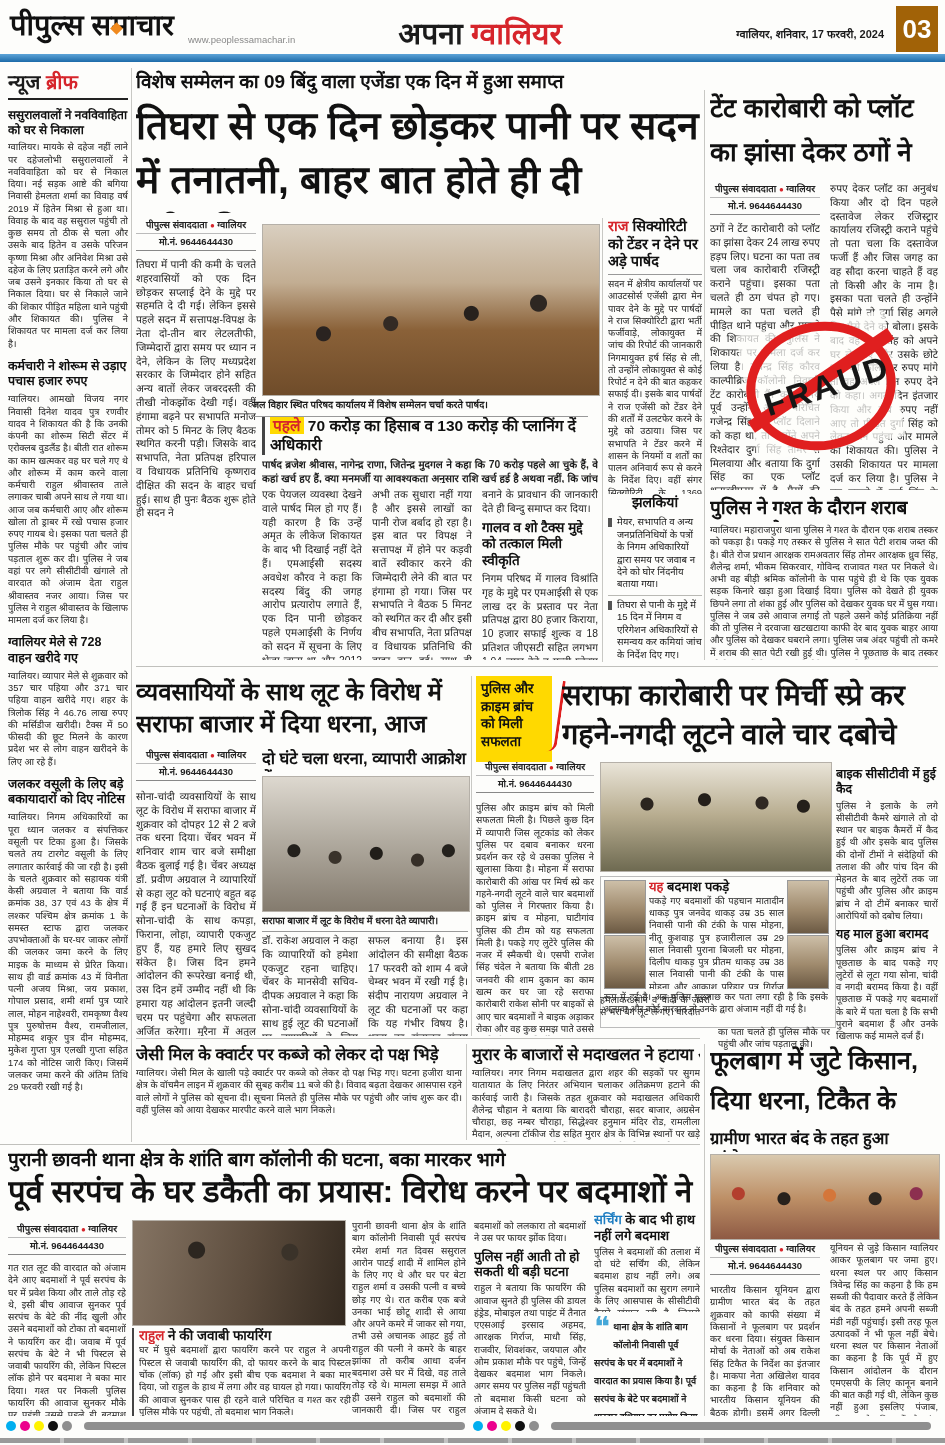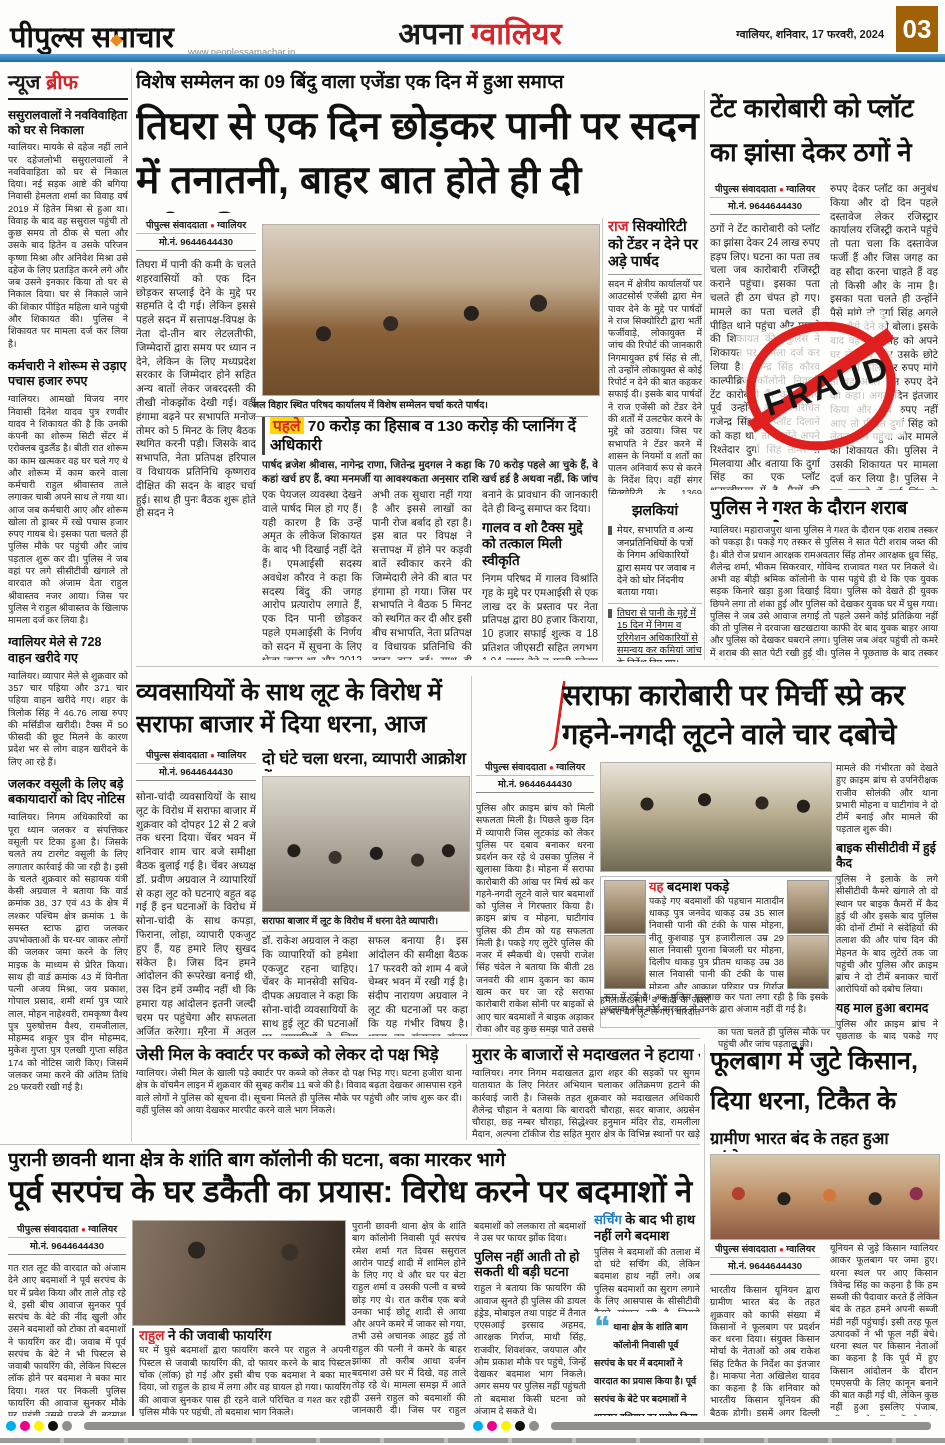--- a/index.html
+++ b/index.html
@@ -13,21 +13,21 @@
   .blue{color:#1f7ec2;}
   .byline{font-size:9.5px;text-align:center;font-weight:bold;color:#222;border-bottom:1px solid #888;padding-bottom:2px;overflow:hidden;}
   .byline .b2{font-weight:bold;border-top:1px solid #bbb;margin-top:2px;padding-top:1px;}
   .reddot{color:#d6252b;font-size:8px;}
   .photo{overflow:hidden;border:1px solid #b5b0a8;}
   .cap{font-size:9.6px;font-weight:bold;border-bottom:1px solid #999;padding:2px 0;overflow:hidden;}
   .vrule{width:1px;background:#c8c8c4;}
   .hrule{height:1px;background:#c0c0bc;}
   .jh-item{font-size:9.6px;line-height:1.3;border-bottom:1px solid #b9b9b4;padding:3px 0 4px 9px;position:relative;text-align:left;}
   .jh-item:before{content:"";position:absolute;left:0;top:5px;width:4px;height:9px;background:#555;}
-  .jh-item:last-child{border-bottom:none;text-decoration:underline;}
+  .jh-item:last-child{border-bottom:none;}
   .ybox{background:#ffd900;font-weight:bold;font-size:13.5px;line-height:1.3;padding:4px 5px;color:#111;overflow:hidden;}
   .hl-tag{background:#ffd900;color:#d6252b;padding:0 3px;}
   
   .ph-council{background:
     radial-gradient(14px 14px at 18% 64%,#2a2320 0 7px,transparent 8px),
     radial-gradient(14px 14px at 38% 58%,#332a24 0 7px,transparent 8px),
     radial-gradient(14px 14px at 62% 52%,#27211d 0 7px,transparent 8px),
     radial-gradient(16px 16px at 82% 46%,#2e2722 0 8px,transparent 9px),
     linear-gradient(180deg,#d9cfc0 0%,#c2ad92 30%,#96腐6a44 55%,#8a6138 56%,#6f4c2a 100%);}
   .ph-council{background:
@@ -66,21 +66,21 @@
   .fraud-txt{position:absolute;top:46px;left:16px;font-size:33px;font-weight:bold;letter-spacing:3px;color:#161616;transform:rotate(-8deg);}
   .regdot{width:10px;height:10px;border-radius:50%;display:inline-block;margin-right:4px;}
   .regbar{height:8px;background:#8f8f8f;border-radius:4px;flex:1;margin:0 8px;}
   .quote-mark{float:left;font-size:30px;line-height:22px;color:#45a7d8;margin-right:3px;font-family:"DejaVu Serif",serif;}
 </style>
 </head>
 <body>
 
 <div id="page">
 
-  <div class="abs" style="left:10px;top:20px;width:300px;height:44px;">
+  <div class="abs" style="left:10px;top:8px;width:300px;height:44px;">
     <span class="hd" style="font-size:29px;">पीपुल्स समाचार</span>
     <span class="abs" style="left:178px;top:26px;font-size:9.5px;color:#8a8a8a;">www.peoplessamachar.in</span>
     <span class="abs" style="left:102px;top:16px;width:9px;height:9px;background:#f08a1e;transform:rotate(45deg);"></span>
   </div>
   <div class="abs" style="left:330px;top:12px;width:300px;height:38px;text-align:center;font-size:30px;font-weight:bold;">
     <span>अपना</span>
     <span class="red">ग्वालियर</span>
   </div>
   <div class="abs" style="left:640px;top:26px;width:244px;text-align:right;font-size:11px;font-weight:bold;">ग्वालियर, शनिवार, 17 फरवरी, 2024</div>
   <div class="abs" style="left:896px;top:6px;width:42px;height:46px;background:#a16207;color:#fff;font-size:26px;font-weight:bold;text-align:center;line-height:46px;">03</div>
@@ -134,21 +134,21 @@
     <div class="hd" style="font-size:13.5px;margin:4px 0 3px;">गालव व शो टैक्स मुद्दे को तत्काल मिली स्वीकृति</div>
     <div class="bodytxt">निगम परिषद में गालव विश्रांति गृह के मुद्दे पर एमआईसी से एक लाख दर के प्रस्ताव पर नेता प्रतिपक्ष द्वारा 80 हजार किराया, 10 हजार सफाई शुल्क व 18 प्रतिशत जीएसटी सहित लगभग 1.04 लाख देने व मल्टी प्लेक्स व साधारण सिनेमा से प्रत्येक शो की दर 200 व 100 रुपए करने के प्रास प्रस्ताव को सदन ने बिना बहस के ही सहमति दे दी।</div>
   </div>
 
   <div class="abs vrule" style="left:602px;top:218px;height:444px;"></div>
   <div class="abs" style="left:608px;top:218px;width:94px;height:444px;overflow:hidden;">
     <div class="hd" style="font-size:14.5px;border-bottom:1px solid #999;padding-bottom:3px;">
       <span class="red">राज</span><span> सिक्योरिटी को टेंडर न देने पर अड़े पार्षद</span>
     </div>
     <div class="bodytxt small" style="margin-top:3px;height:216px;">सदन में क्षेत्रीय कार्यालयों पर आउटसोर्स एजेंसी द्वारा मेन पावर देने के मुद्दे पर पार्षदों ने राज सिक्योरिटी द्वारा भर्ती फर्जीवाड़े, लोकायुक्त में जांच की रिपोर्ट की जानकारी निगमायुक्त हर्ष सिंह से ली, तो उन्होंने लोकायुक्त से कोई रिपोर्ट न देने की बात कहकर सफाई दी। इसके बाद पार्षदों ने राज एजेंसी को टेंडर देने की शर्तों में उलटफेर करने के मुद्दे को उठाया। जिस पर सभापति ने टेंडर करने में शासन के नियमों व शर्तों का पालन अनिवार्य रूप से करने के निर्देश दिए। वहीं संगर सिक्योरिटी के 1369 कर्मचारियों के पूरक अवधि दो वर्ष बढ़ाने के प्रस्ताव को भी स्वीकृति दी गई।</div>
-    <div class="hd" style="font-size:14px;text-align:center;margin:8px 0 2px;">झलकियां</div>
+    <div class="hd" style="font-size:14px;text-align:center;margin:0 0 2px;">झलकियां</div>
     <div class="jh-item">मेयर, सभापति व अन्य जनप्रतिनिधियों के पत्रों के निगम अधिकारियों द्वारा समय पर जवाब न देने को घोर निंदनीय बताया गया।</div>
     <div class="jh-item">तिघरा से पानी के मुद्दे में 15 दिन में निगम व एरिगेशन अधिकारियों से समन्वय कर कमियां जांच के निर्देश दिए गए।</div>
 
   </div>
 
   <div class="abs vrule" style="left:704px;top:90px;height:570px;"></div>
   <div class="abs hd" style="left:710px;top:86px;width:228px;height:92px;font-size:26px;line-height:1.7;">टेंट कारोबारी को प्लॉट का झांसा देकर ठगों ने हड़पे 24 लाख रुपए</div>
   <div class="abs byline" style="left:710px;top:182px;width:110px;">
     <div><span>पीपुल्स संवाददाता</span> <span class="reddot">●</span> <span>ग्वालियर</span></div>
     <div class="b2">मो.नं. 9644644430</div>
@@ -172,32 +172,32 @@
     <div class="b2">मो.नं. 9644644430</div>
   </div>
   <div class="abs bodytxt" style="left:136px;top:790px;width:120px;height:246px;">सोना-चांदी व्यवसायियों के साथ लूट के विरोध में सराफा बाजार में शुक्रवार को दोपहर 12 से 2 बजे तक धरना दिया। चेंबर भवन में शनिवार शाम चार बजे समीक्षा बैठक बुलाई गई है। चेंबर अध्यक्ष डॉ. प्रवीण अग्रवाल ने व्यापारियों से कहा लूट को घटनाएं बहुत बढ़ गई हैं इन घटनाओं के विरोध में सोना-चांदी के साथ कपड़ा, फिराना, लोहा, व्यापारी एकजुट हुए हैं, यह हमारे लिए सुखद संकेत है। जिस दिन हमने आंदोलन की रूपरेखा बनाई थी, उस दिन हमें उम्मीद नहीं थी कि हमारा यह आंदोलन इतनी जल्दी चरम पर पहुंचेगा और सफलता अर्जित करेगा। मुरैना में अतुल गुप्ता के यहां हुई लूट का पूरा माल बरामद हो चुका है और आरोपी भी पकड़े जा चुके हैं। मोहना में हुई 12 लाख की लूट भी ट्रेस हो चुकी है।</div>
   <div class="abs hd" style="left:262px;top:748px;width:206px;height:24px;font-size:16.5px;">दो घंटे चला धरना, व्यापारी आक्रोश में</div>
   <div class="abs photo ph-dharna" style="left:262px;top:776px;width:206px;height:134px;"></div>
   <div class="abs cap" style="left:262px;top:912px;width:206px;height:15px;">सराफा बाजार में लूट के विरोध में धरना देते व्यापारी।</div>
   <div class="abs bodytxt" style="left:262px;top:934px;width:96px;height:102px;">डॉ. राकेश अग्रवाल ने कहा कि व्यापारियों को हमेशा एकजुट रहना चाहिए। चेंबर के मानसेवी सचिव-दीपक अग्रवाल ने कहा कि सोना-चांदी व्यवसायियों के साथ हुई लूट की घटनाओं पर व्यापारियों ने जिस प्रकार एकजुटता दिखाते हुए धरना-प्रदर्शन को</div>
   <div class="abs bodytxt" style="left:368px;top:934px;width:100px;height:102px;">सफल बनाया है। इस आंदोलन की समीक्षा बैठक 17 फरवरी को शाम 4 बजे चेम्बर भवन में रखी गई है। संदीप नारायण अग्रवाल ने लूट की घटनाओं पर कहा कि यह गंभीर विषय है। धरना का संचालन संजय जैन एवं आभार प्रदर्शन एम.गोल्डम ने किया।</div>
 
   <div class="abs vrule" style="left:471px;top:676px;height:360px;"></div>
+  <div class="abs ybox" style="left:476px;top:676px;width:66px;height:78px;">पुलिस और क्राइम ब्रांच को मिली सफलता</div>
   <div class="abs byline" style="left:476px;top:760px;width:118px;">
     <div><span>पीपुल्स संवाददाता</span> <span class="reddot">●</span> <span>ग्वालियर</span></div>
     <div class="b2">मो.नं. 9644644430</div>
   </div>
   <div class="abs bodytxt small" style="left:476px;top:802px;width:118px;height:234px;">पुलिस और क्राइम ब्रांच को मिली सफलता मिली है। पिछले कुछ दिन में व्यापारी जिस लूटकांड को लेकर पुलिस पर दबाव बनाकर धरना प्रदर्शन कर रहे थे उसका पुलिस ने खुलासा किया है। मोहना में सराफा कारोबारी की आंख पर मिर्च स्प्रे कर गहने-नगदी लूटने वाले चार बदमाशों को पुलिस ने गिरफ्तार किया है। क्राइम ब्रांच व मोहना, घाटीगांव पुलिस की टीम को यह सफलता मिली है। पकड़े गए लुटेरे पुलिस की नजर में स्मैकची थे। एसपी राजेश सिंह चंदेल ने बताया कि बीती 28 जनवरी की शाम दुकान का काम खत्म कर घर जा रहे सराफा कारोबारी राकेश सोनी पर बाइकों से आए चार बदमाशों ने बाइक अड़ाकर रोका और वह कुछ समझ पाते उससे पहले ही उन पर मिर्ची पाउडर डाला और चाकू से</div>
 
   <div class="abs" style="left:548px;top:680px;width:10px;height:72px;border-right:3px solid #e01f1f;border-radius:0 0 10px 0;transform:rotate(8deg);"></div>
 
   <div class="abs hd" style="left:562px;top:676px;width:378px;height:80px;font-size:29px;line-height:1.35;">सराफा कारोबारी पर मिर्ची स्प्रे कर गहने-नगदी लूटने वाले चार दबोचे</div>
   <div class="abs photo ph-police" style="left:600px;top:762px;width:230px;height:108px;"></div>
   <div class="abs" style="left:836px;top:762px;width:102px;height:278px;overflow:hidden;">
-    <div class="bodytxt small">मामले की गंभीरता को देखते हुए क्राइम ब्रांच से उपनिरीक्षक राजीव सोलंकी और थाना प्रभारी मोहना व घाटीगांव ने दो टीमें बनाई और मामले की पड़ताल शुरू की।</div>
     <div class="hd" style="font-size:12.5px;margin:5px 0 2px;">बाइक सीसीटीवी में हुई कैद</div>
     <div class="bodytxt small">पुलिस ने इलाके के लगे सीसीटीवी कैमरे खंगाले तो दो स्थान पर बाइक कैमरों में कैद हुई थी और इसके बाद पुलिस की दोनों टीमों ने संदेहियों की तलाश की और पांच दिन की मेहनत के बाद लुटेरों तक जा पहुंची और पुलिस और क्राइम ब्रांच ने दो टीमें बनाकर चारों आरोपियों को दबोच लिया।</div>
     <div class="hd" style="font-size:12.5px;margin:5px 0 2px;">यह माल हुआ बरामद</div>
     <div class="bodytxt small">पुलिस और क्राइम ब्रांच ने पूछताछ के बाद पकड़े गए लुटेरों से लूटा गया सोना, चांदी व नगदी बरामद किया है। वहीं पूछताछ में पकड़े गए बदमाशों के बारे में पता चला है कि सभी पुराने बदमाश हैं और उनके खिलाफ कई मामले दर्ज हैं।</div>
   </div>
 
   <div class="abs" style="left:600px;top:876px;width:230px;height:146px;border:1px solid #bbb;padding:2px;overflow:hidden;">
     <div class="abs photo mug" style="left:3px;top:3px;width:40px;height:52px;"></div>
     <div class="abs photo mug" style="left:3px;top:58px;width:40px;height:52px;"></div>
     <div class="abs photo mug" style="left:186px;top:3px;width:40px;height:52px;"></div>

